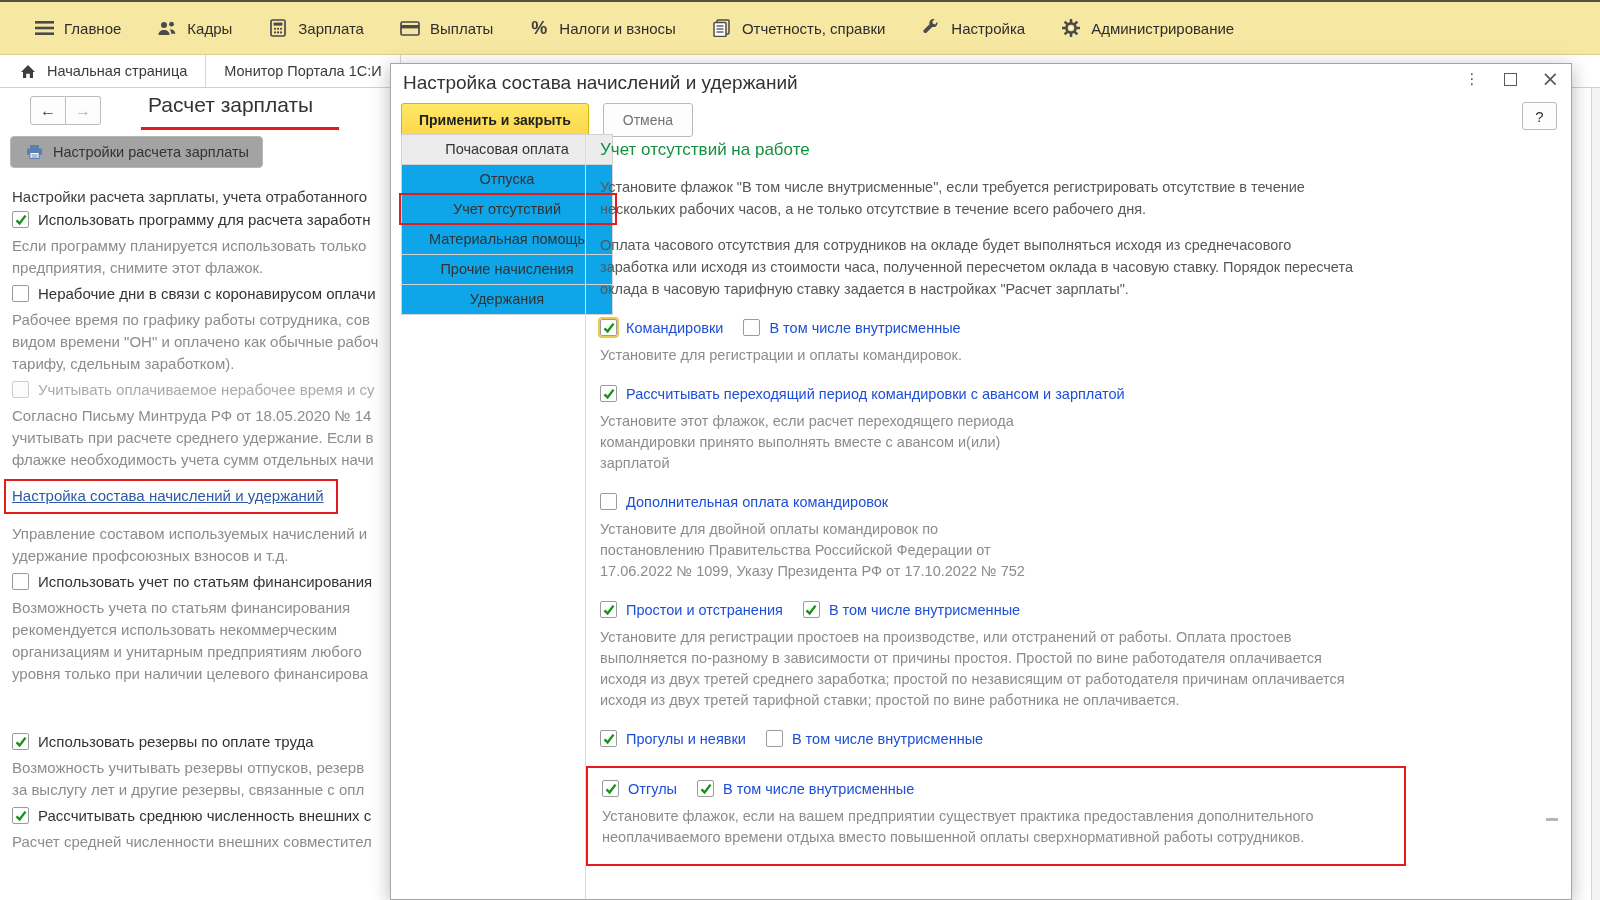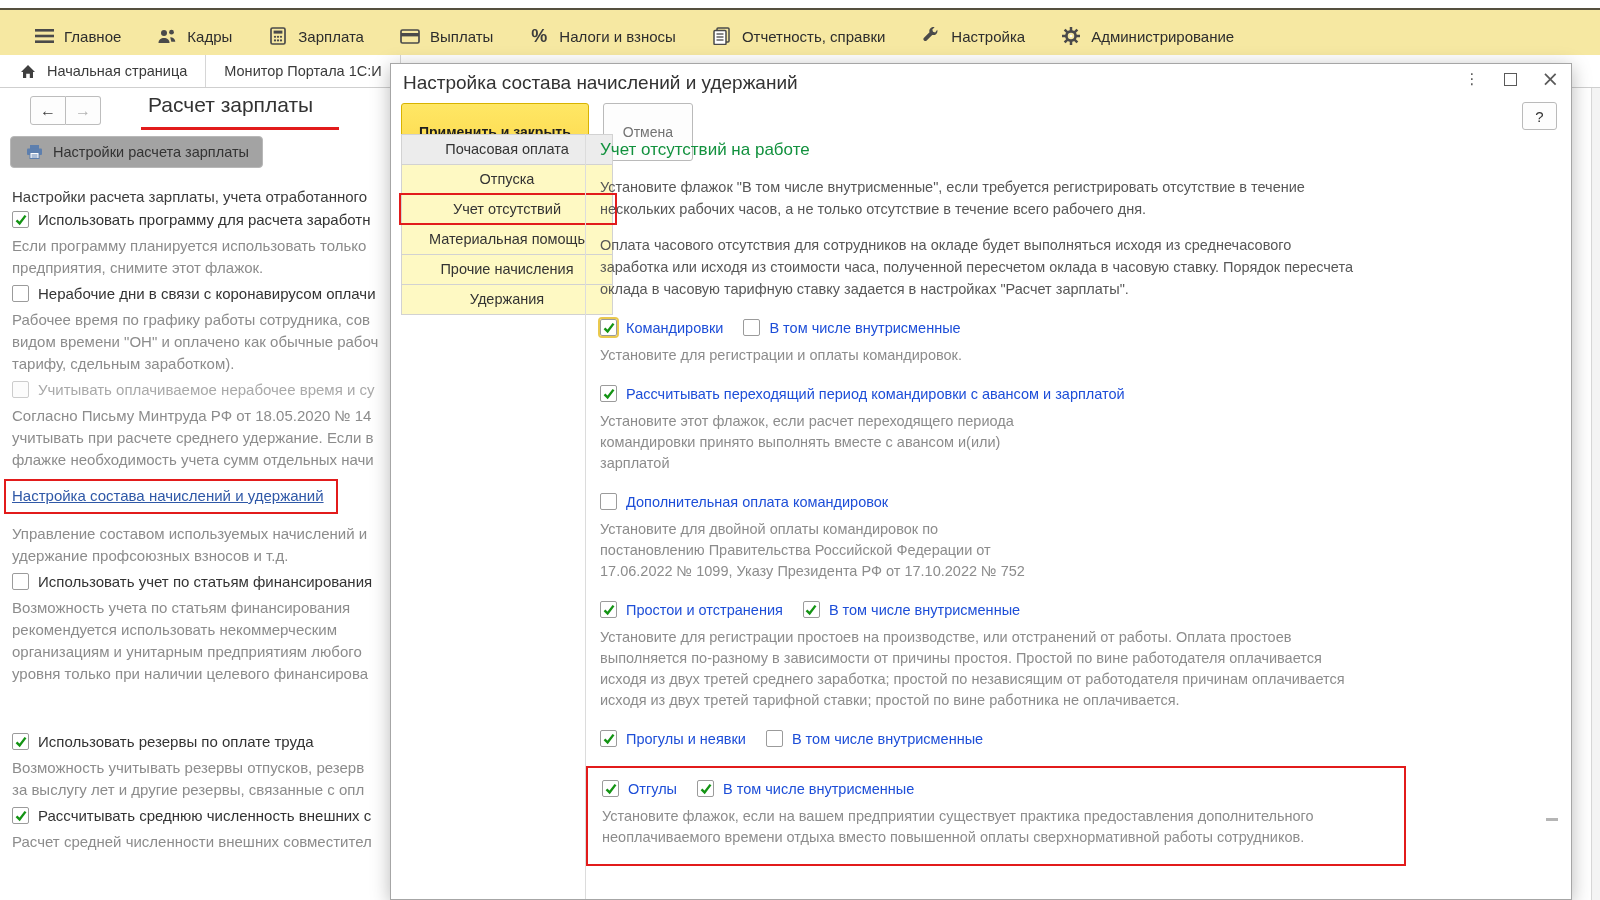--- a/index.html
+++ b/index.html
@@ -4,21 +4,21 @@
 <style>
   html,body{margin:0;padding:0;}
   body{
     width:1600px;height:900px;overflow:hidden;position:relative;
     background:#fff;
     font-family:"Liberation Sans","DejaVu Sans",sans-serif;
     -webkit-font-smoothing:antialiased;
   }
   
   .topbar{
-    position:absolute;left:0;top:8px;width:1600px;height:55px;box-sizing:border-box;
+    position:absolute;left:0;top:0;width:1600px;height:55px;box-sizing:border-box;
     background:#f6e8a2;border-top:2px solid #55503f;border-bottom:1px solid #ddcf87;
     display:flex;align-items:center;gap:36px;padding-left:34px;
   }
   .menu-item{display:flex;align-items:center;gap:10px;font-size:15px;color:#2d2d2d;cursor:pointer;white-space:nowrap;}
   .micon{display:flex;align-items:center;justify-content:center;width:20px;height:20px;}
   .micon svg{display:block;}
   .pct{font-size:18px;font-weight:bold;color:#3d3d3d;}
   
   .tabbar{
     position:absolute;left:0;top:55px;width:1600px;height:33px;box-sizing:border-box;
@@ -54,26 +54,26 @@
   .dialog{position:absolute;left:390px;top:63px;width:1182px;height:837px;box-sizing:border-box;background:#fff;
     border:1px solid #a6a6a6;box-shadow:0 4px 18px rgba(0,0,0,.28);}
   .dlg-title{position:absolute;left:12px;top:8px;font-size:19px;color:#333;white-space:nowrap;}
   .dlg-controls{position:absolute;right:12px;top:6px;display:flex;align-items:center;gap:24px;color:#5a5a5a;font-family:"DejaVu Sans",sans-serif;}
   .ctl{cursor:pointer;display:flex;align-items:center;justify-content:center;}
   .ctl-more{font-size:15px;letter-spacing:1px;}
   .ctl-max{width:11px;height:11px;border:1.5px solid #5a5a5a;}
   .ctl-close{font-size:21px;line-height:14px;}
   .dlg-toolbar{position:absolute;left:10px;top:39px;display:flex;gap:14px;}
   .btn-apply{background:linear-gradient(#ffe765,#fcd84b);border:1px solid #d8b300;border-radius:3px;
-    padding:20px 17px;font-size:14px;font-weight:bold;color:#1e1e1e;cursor:pointer;font-family:inherit;}
+    padding:8px 17px;font-size:14px;font-weight:bold;color:#1e1e1e;cursor:pointer;font-family:inherit;}
   .btn-cancel{background:#fdfdfd;border:1px solid #bababa;border-radius:3px;padding:6px 19px;font-size:14px;color:#737373;cursor:pointer;font-family:inherit;}
   .btn-help{position:absolute;right:14px;top:38px;width:35px;height:28px;border:1px solid #bababa;border-radius:3px;background:#fdfdfd;
     font-size:15px;color:#333;cursor:pointer;font-family:inherit;}
   .dlg-nav{position:absolute;left:10px;top:70px;width:212px;border:1px solid #d2d2d2;border-bottom:none;box-sizing:border-box;text-align:center;}
-  .nav-item{position:relative;height:29px;line-height:29px;padding:0 10px;font-size:14.5px;color:#333;background:#fef9c3;
+  .nav-item{position:relative;height:29px;line-height:29px;padding:0 10px;font-size:14.5px;color:#333;background:#0ea5e9;
     border-bottom:1px solid #d2d2d2;cursor:pointer;white-space:nowrap;}
   .nav-item.active{background:#ececec;}
   .nav-item.annotated::after{content:"";position:absolute;left:-3px;right:-5px;top:-2px;bottom:-1px;border:2px solid #e21b1b;pointer-events:none;}
   .dlg-divider{position:absolute;left:194px;top:70px;bottom:0;width:1px;background:#dcdcdc;}
   .dlg-content{position:absolute;left:209px;top:70px;width:955px;}
   .content-heading{font-size:17px;color:#12913e;margin:6px 0 16px;}
   .intro-p{font-size:14.5px;color:#575757;line-height:22px;margin:0 0 14px;white-space:pre-line;}
   .section{margin-top:19px;}
   .section:first-of-type{margin-top:4px;}
   .section.annotated{border:2px solid #e21b1b;padding:12px 14px 16px;margin-left:-14px;width:788px;}

